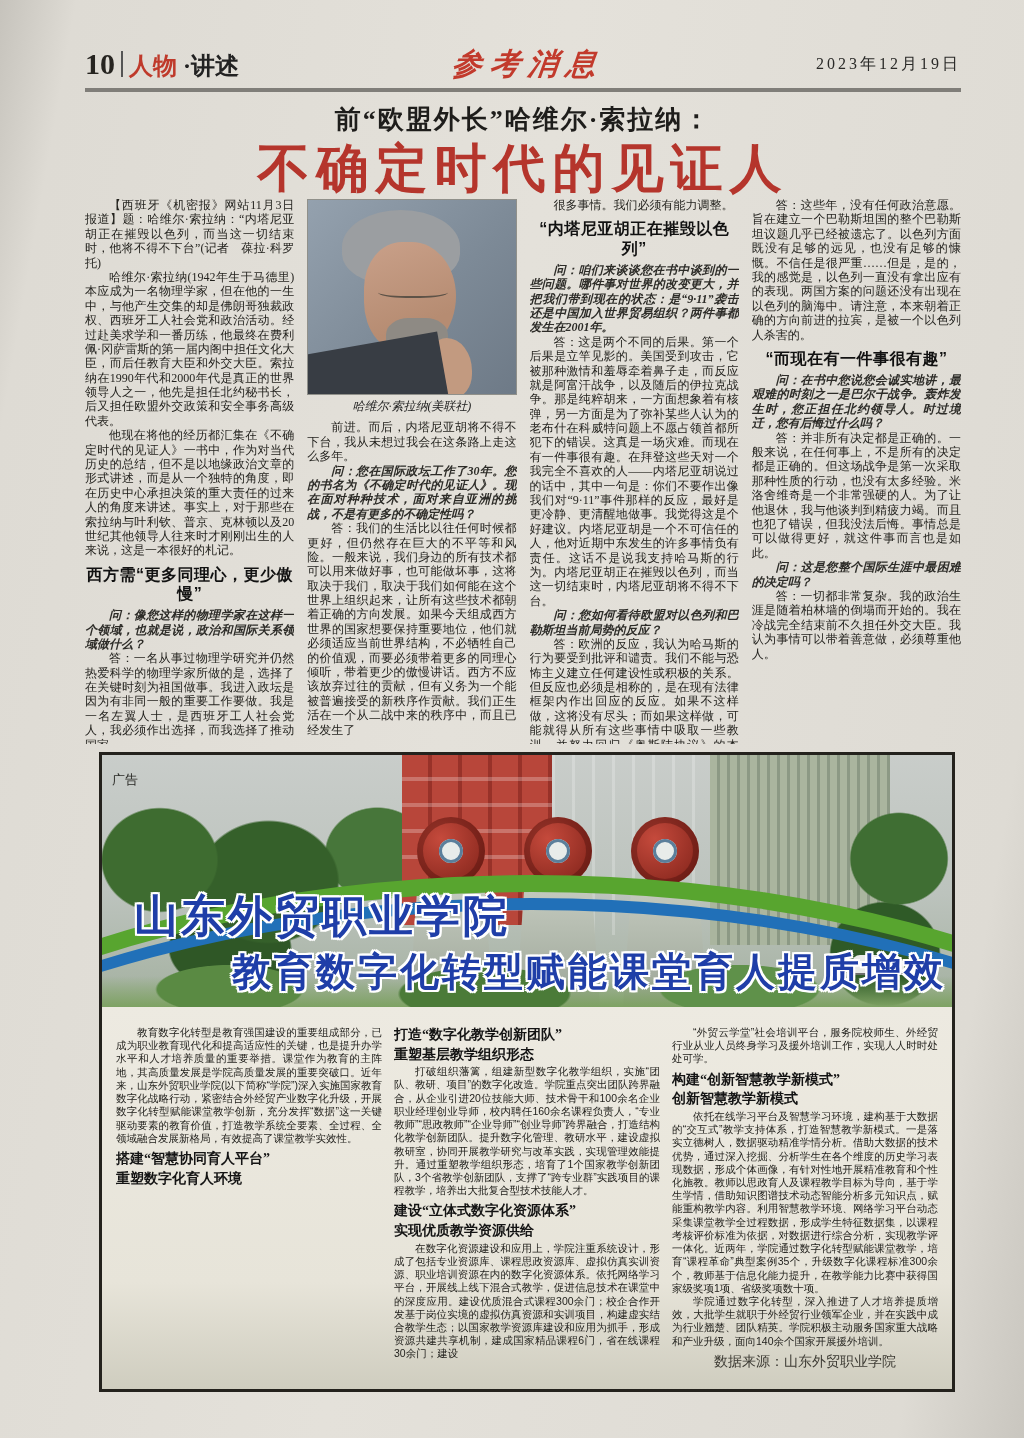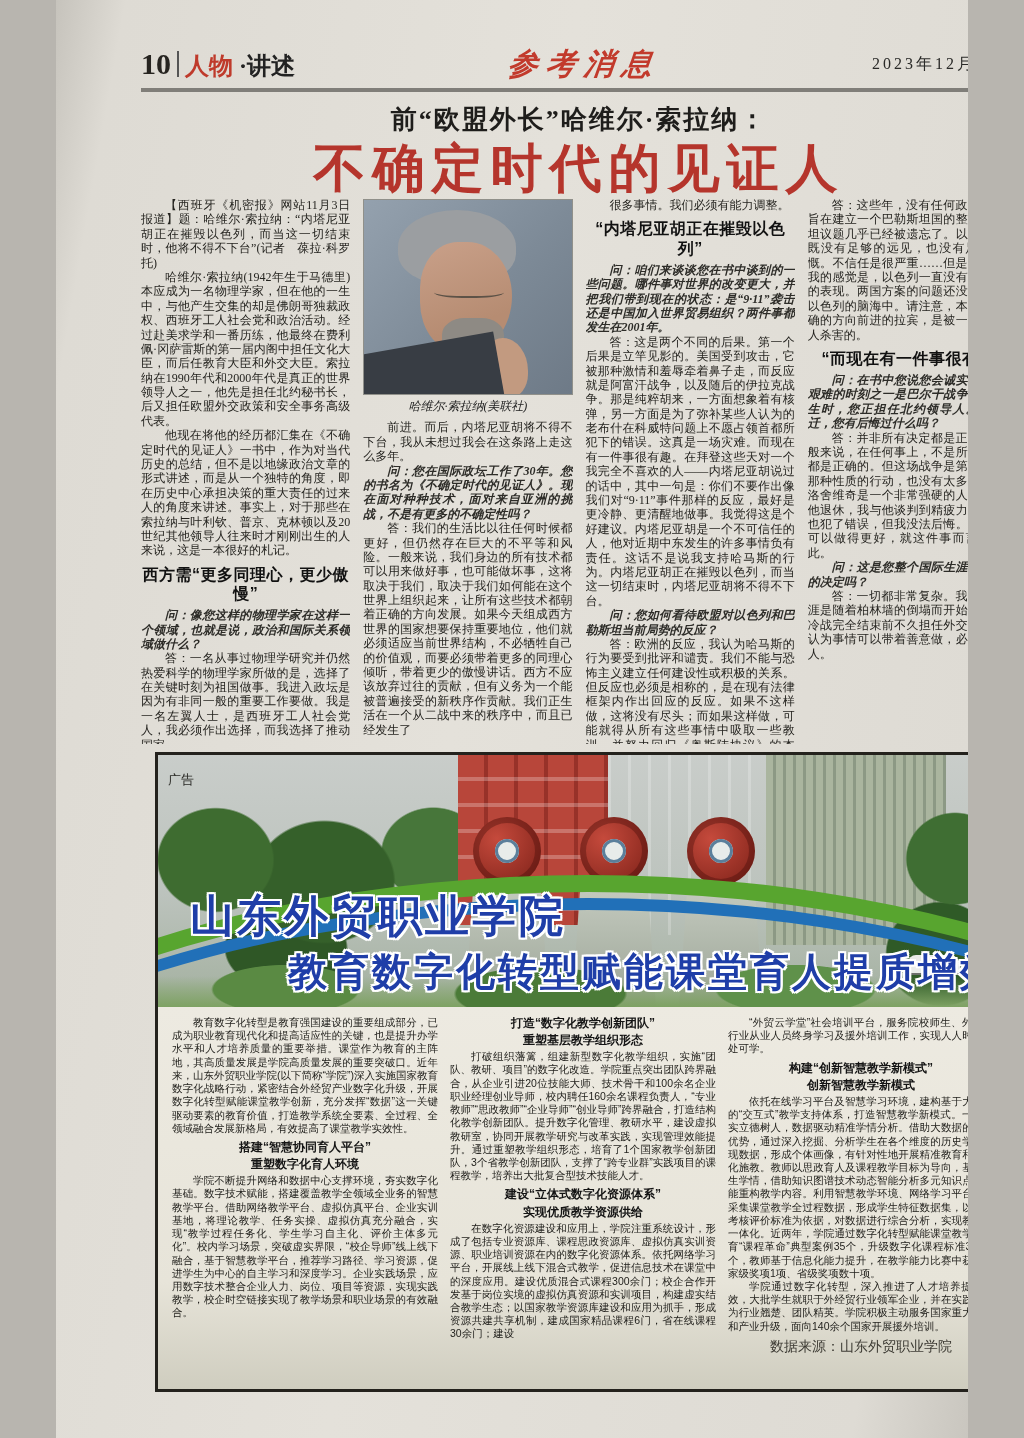--- a/index.html
+++ b/index.html
@@ -1,18 +1,18 @@
 <!DOCTYPE html>
 <html><head>
 <meta charset="utf-8">
 <style>
   * { margin:0; padding:0; box-sizing:border-box; }
   html,body { background:#b8b5af; }
   .page {
-    position:relative; width:912px; height:1438px; margin:0 auto;
+    position:relative; width:1024px; height:1438px; margin:0 auto;
     background:linear-gradient(100deg,#c6c3bc 0%,#dedbd4 6%,#e4e1da 45%,#dedbd4 90%,#c9c6bf 100%);
     font-family:"Liberation Serif","DejaVu Serif",serif; color:#262420; overflow:hidden;
   }
   
   .hdr { position:absolute; left:85px; top:44px; width:876px; height:40px;
          display:flex; align-items:center; justify-content:space-between; }
   .hdr-left { display:flex; align-items:baseline; gap:6px; }
   .pageno { font-size:30px; font-weight:bold; }
   .hdr-div { display:inline-block; width:2px; height:26px; background:#555; align-self:center; }
   .sec-red { font-size:24px; font-weight:bold; color:#bf3a2b; }
@@ -102,26 +102,26 @@
   .arc-blue { position:absolute; left:-385px; top:143px; width:1630px; height:820px;
           border:12px solid #2170b8; border-radius:50%; }
   .ad-label { position:absolute; left:10px; top:16px; font-size:13px; color:#2a2a26; z-index:6; }
   .ad-title1, .ad-title2 { position:absolute; z-index:6; font-weight:bold; color:#1f3ea8;
       letter-spacing:3px;
       text-shadow:-2px 0 0 #fff,2px 0 0 #fff,0 -2px 0 #fff,0 2px 0 #fff,
                   -2px -2px 0 #fff,2px 2px 0 #fff,-2px 2px 0 #fff,2px -2px 0 #fff; }
   .ad-title1 { left:32px; top:132px; font-size:44px; }
   .ad-title2 { left:130px; top:190px; font-size:39px; }
   .ad-body { position:absolute; left:0; right:0; top:252px; bottom:0;
-      display:flex; gap:12px; padding:9px 14px 6px; overflow:hidden;
+      display:flex; gap:12px; padding:19px 14px 6px; overflow:hidden;
       background:linear-gradient(180deg,#edeae1 0%,#e7e4d9 72%,#cfcdbf 100%); }
   .ad-col { flex:1; font-size:10.5px; line-height:1.26; text-align:justify; color:#23221e; overflow:hidden; }
   .ad-col p { text-indent:2em; margin:0; }
-  .ad-sub { font-weight:bold; font-size:12px; text-align:center; text-indent:0;
-            margin:5px 0 2px; color:#141414; }
+  .ad-sub { font-weight:bold; font-size:14px; text-indent:0;
+            margin:5px 0 2px; color:#141414;font-family:Liberation Serif, serif; }
   .ad-sub.first { margin-top:0; }
   .ad-source { text-align:center; font-size:14px; margin-top:5px;
                color:#3c3a33; text-indent:0; }
 </style>
 </head>
 <body>
 
 <div class="page">
 
   <div class="hdr">
@@ -210,21 +210,20 @@
       <div class="ad-title1">山东外贸职业学院</div>
       <div class="ad-title2">教育数字化转型赋能课堂育人提质增效</div>
     </div>
 
     <div class="ad-body">
 
       <div class="ad-col">
         <p>教育数字化转型是教育强国建设的重要组成部分，已成为职业教育现代化和提高适应性的关键，也是提升办学水平和人才培养质量的重要举措。课堂作为教育的主阵地，其高质量发展是学院高质量发展的重要突破口。近年来，山东外贸职业学院(以下简称“学院”)深入实施国家教育数字化战略行动，紧密结合外经贸产业数字化升级，开展数字化转型赋能课堂教学创新，充分发挥“数据”这一关键驱动要素的教育价值，打造教学系统全要素、全过程、全领域融合发展新格局，有效提高了课堂教学实效性。</p>
         <div class="ad-sub">搭建“智慧协同育人平台”</div>
         <div class="ad-sub first">重塑数字化育人环境</div>
-        <p>学院不断提升网络和数据中心支撑环境，夯实数字化基础。数字技术赋能，搭建覆盖教学全领域全业务的智慧教学平台。借助网络教学平台、虚拟仿真平台、企业实训基地，将理论教学、任务实操、虚拟仿真充分融合，实现“教学过程任务化、学生学习自主化、评价主体多元化”。校内学习场景，突破虚实界限，“校企导师”线上线下融合，基于智慧教学平台，推荐学习路径、学习资源，促进学生为中心的自主学习和深度学习。企业实践场景，应用数字技术整合企业人力、岗位、项目等资源，实现实践教学，校企时空链接实现了教学场景和职业场景的有效融合。</p>
       </div>
 
       <div class="ad-col">
         <div class="ad-sub first">打造“数字化教学创新团队”</div>
         <div class="ad-sub first">重塑基层教学组织形态</div>
         <p>打破组织藩篱，组建新型数字化教学组织，实施“团队、教研、项目”的数字化改造。学院重点突出团队跨界融合，从企业引进20位技能大师、技术骨干和100余名企业职业经理创业导师，校内聘任160余名课程负责人，“专业教师”“思政教师”“企业导师”“创业导师”跨界融合，打造结构化教学创新团队。提升数字化管理、教研水平，建设虚拟教研室，协同开展教学研究与改革实践，实现管理效能提升。通过重塑教学组织形态，培育了1个国家教学创新团队，3个省教学创新团队，支撑了“跨专业群”实践项目的课程教学，培养出大批复合型技术技能人才。</p>
         <div class="ad-sub">建设“立体式数字化资源体系”</div>
         <div class="ad-sub first">实现优质教学资源供给</div>
         <p>在数字化资源建设和应用上，学院注重系统设计，形成了包括专业资源库、课程思政资源库、虚拟仿真实训资源、职业培训资源在内的数字化资源体系。依托网络学习平台，开展线上线下混合式教学，促进信息技术在课堂中的深度应用。建设优质混合式课程300余门；校企合作开发基于岗位实境的虚拟仿真资源和实训项目，构建虚实结合教学生态；以国家教学资源库建设和应用为抓手，形成资源共建共享机制，建成国家精品课程6门，省在线课程30余门；建设</p>
       </div>

